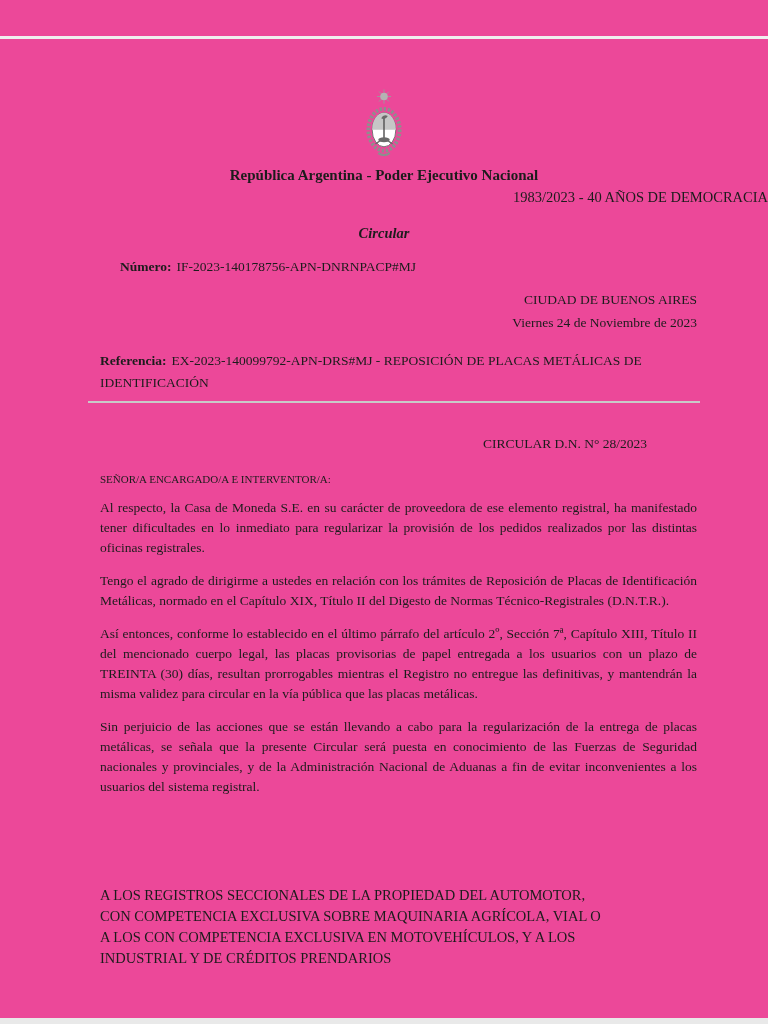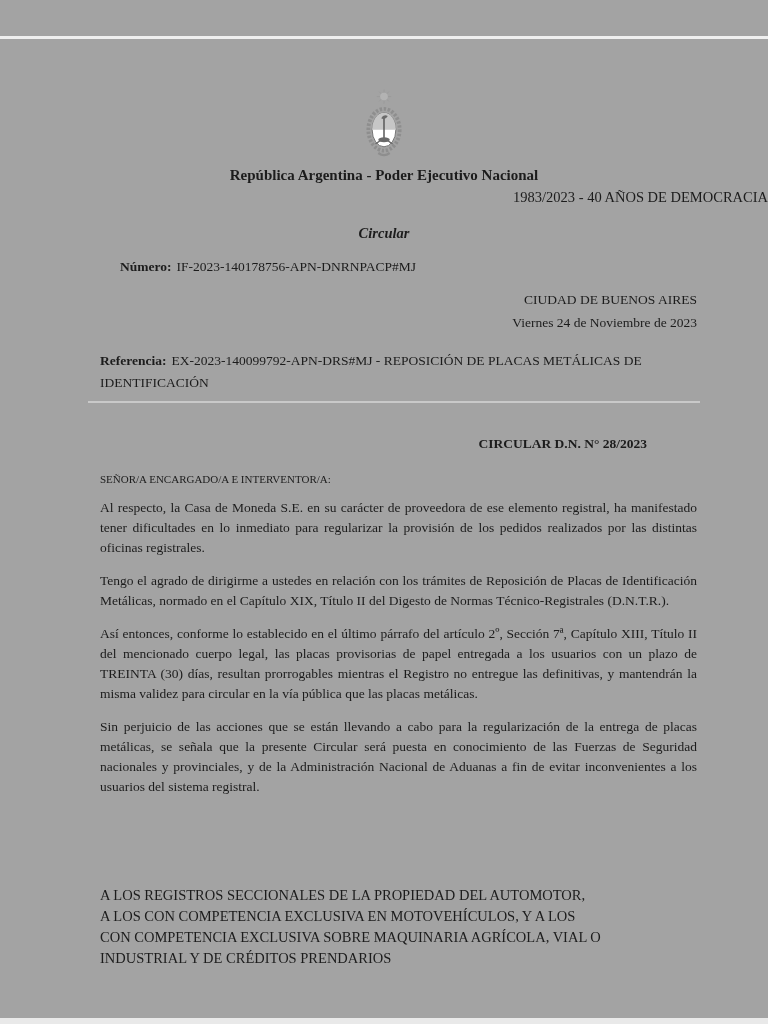--- a/index.html
+++ b/index.html
@@ -1,21 +1,21 @@
 <!DOCTYPE html>
 <html><head>
 <meta charset="utf-8">
 <style>
   html, body { margin: 0; padding: 0; background: #ffffff; }
   .page {
     position: relative;
     width: 768px;
     height: 1024px;
     margin: 0 auto;
-    background: #a3a3a3;
+    background: #ec4899;
     font-family: "Liberation Serif", "DejaVu Serif", serif;
     color: #1c1c1c;
     overflow: hidden;
   }
   .edge-top {
     position: absolute; top: 36px; left: 0; right: 0;
     height: 3px; background: #efefef;
   }
   .edge-bottom {
     position: absolute; bottom: 0; left: 0; right: 0;
@@ -63,21 +63,20 @@
   }
   .sep {
     border: none;
     border-top: 2px solid #c9c9c9;
     margin: 7px 68px 0 88px;
   }
   .circular-number {
     margin: 33px 121px 0 100px;
     text-align: right;
     font-size: 13.5px;
-    font-weight: bold;
   }
   .salutation {
     margin: 21px 71px 0 100px;
     font-size: 11px;
   }
   .para {
     margin: 13px 71px 0 100px;
     font-size: 13.5px;
     line-height: 20px;
     text-align: justify;
@@ -145,19 +144,19 @@
 
   <div class="salutation">SEÑOR/A ENCARGADO/A E INTERVENTOR/A:</div>
 
   <div class="para">Al respecto, la Casa de Moneda S.E. en su carácter de proveedora de ese elemento registral, ha manifestado tener dificultades en lo inmediato para regularizar la provisión de los pedidos realizados por las distintas oficinas registrales.</div>
   <div class="para">Tengo el agrado de dirigirme a ustedes en relación con los trámites de Reposición de Placas de Identificación Metálicas, normado en el Capítulo XIX, Título II del Digesto de Normas Técnico-Registrales (D.N.T.R.).</div>
   <div class="para">Así entonces, conforme lo establecido en el último párrafo del artículo 2º, Sección 7ª, Capítulo XIII, Título II del mencionado cuerpo legal, las placas provisorias de papel entregada a los usuarios con un plazo de TREINTA (30) días, resultan prorrogables mientras el Registro no entregue las definitivas, y mantendrán la misma validez para circular en la vía pública que las placas metálicas.</div>
   <div class="para">Sin perjuicio de las acciones que se están llevando a cabo para la regularización de la entrega de placas metálicas, se señala que la presente Circular será puesta en conocimiento de las Fuerzas de Seguridad nacionales y provinciales, y de la Administración Nacional de Aduanas a fin de evitar inconvenientes a los usuarios del sistema registral.</div>
 
   <div class="addressees">
     <div>A LOS REGISTROS SECCIONALES DE LA PROPIEDAD DEL AUTOMOTOR,</div>
+    <div>CON COMPETENCIA EXCLUSIVA SOBRE MAQUINARIA AGRÍCOLA, VIAL O</div>
     <div>A LOS CON COMPETENCIA EXCLUSIVA EN MOTOVEHÍCULOS, Y A LOS</div>
-    <div>CON COMPETENCIA EXCLUSIVA SOBRE MAQUINARIA AGRÍCOLA, VIAL O</div>
     <div>INDUSTRIAL Y DE CRÉDITOS PRENDARIOS</div>
   </div>
 
   <div class="edge-bottom"></div>
 </div>
 
 </body></html>

